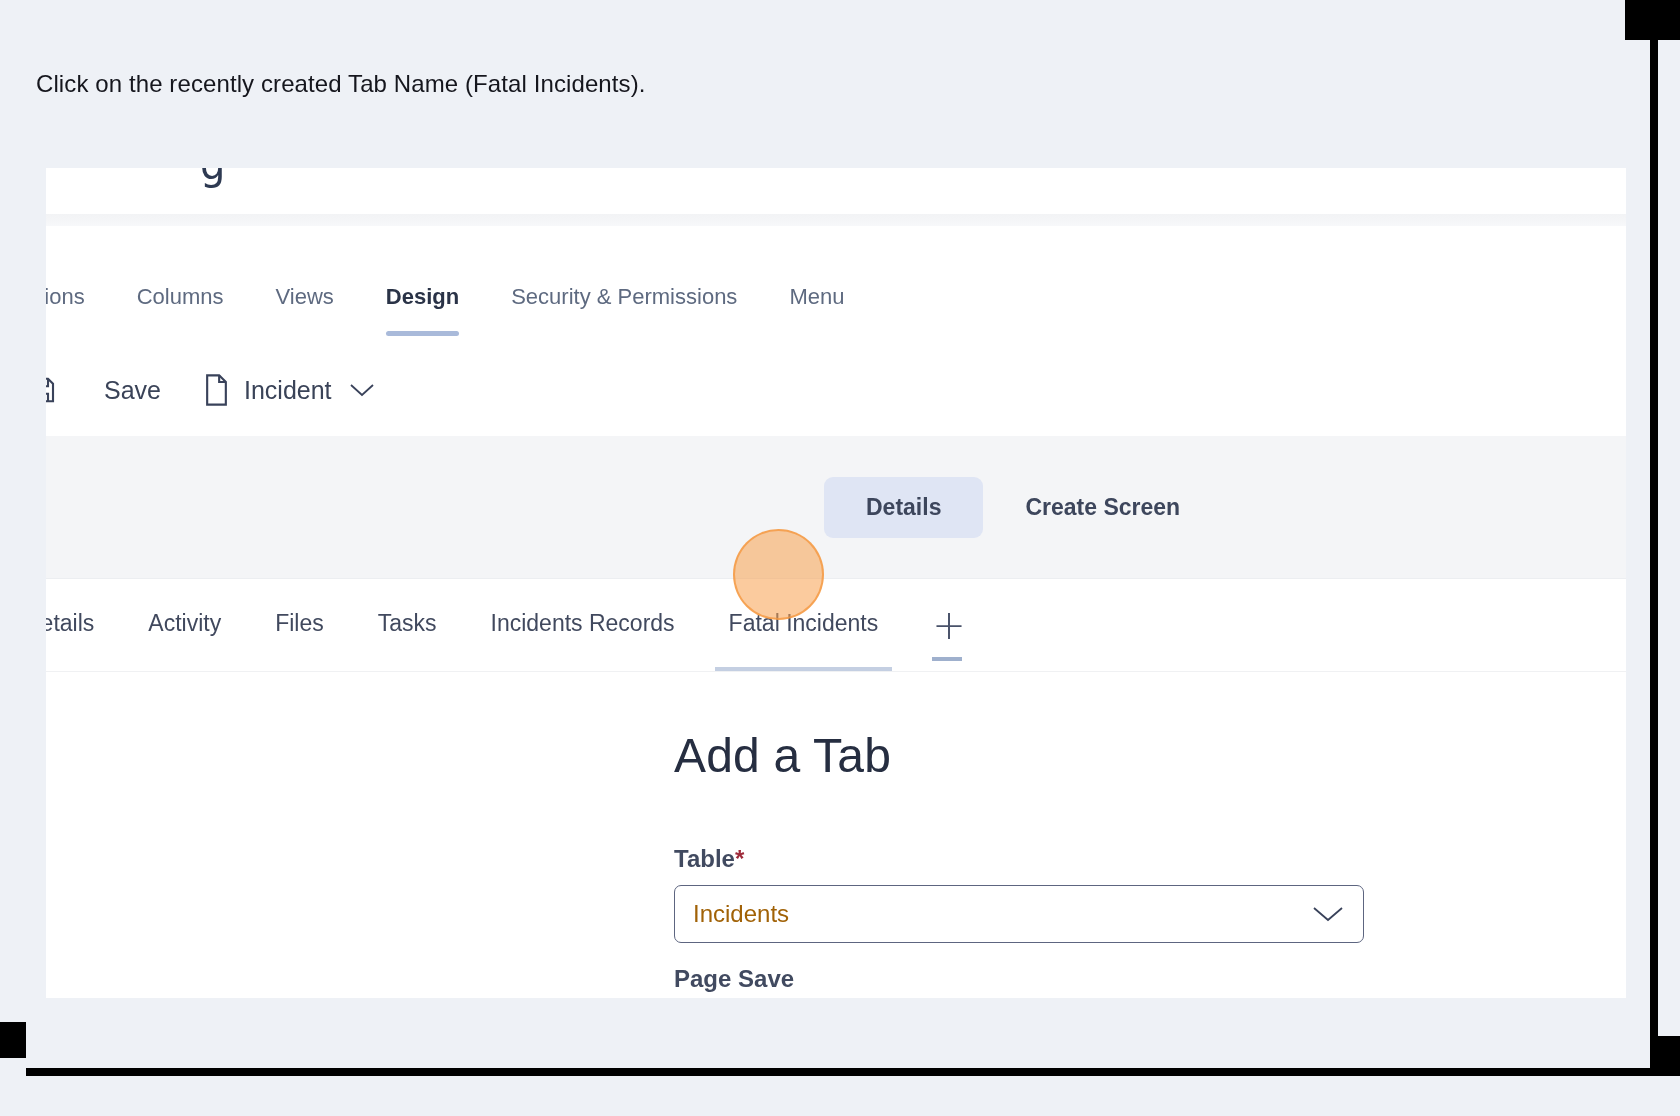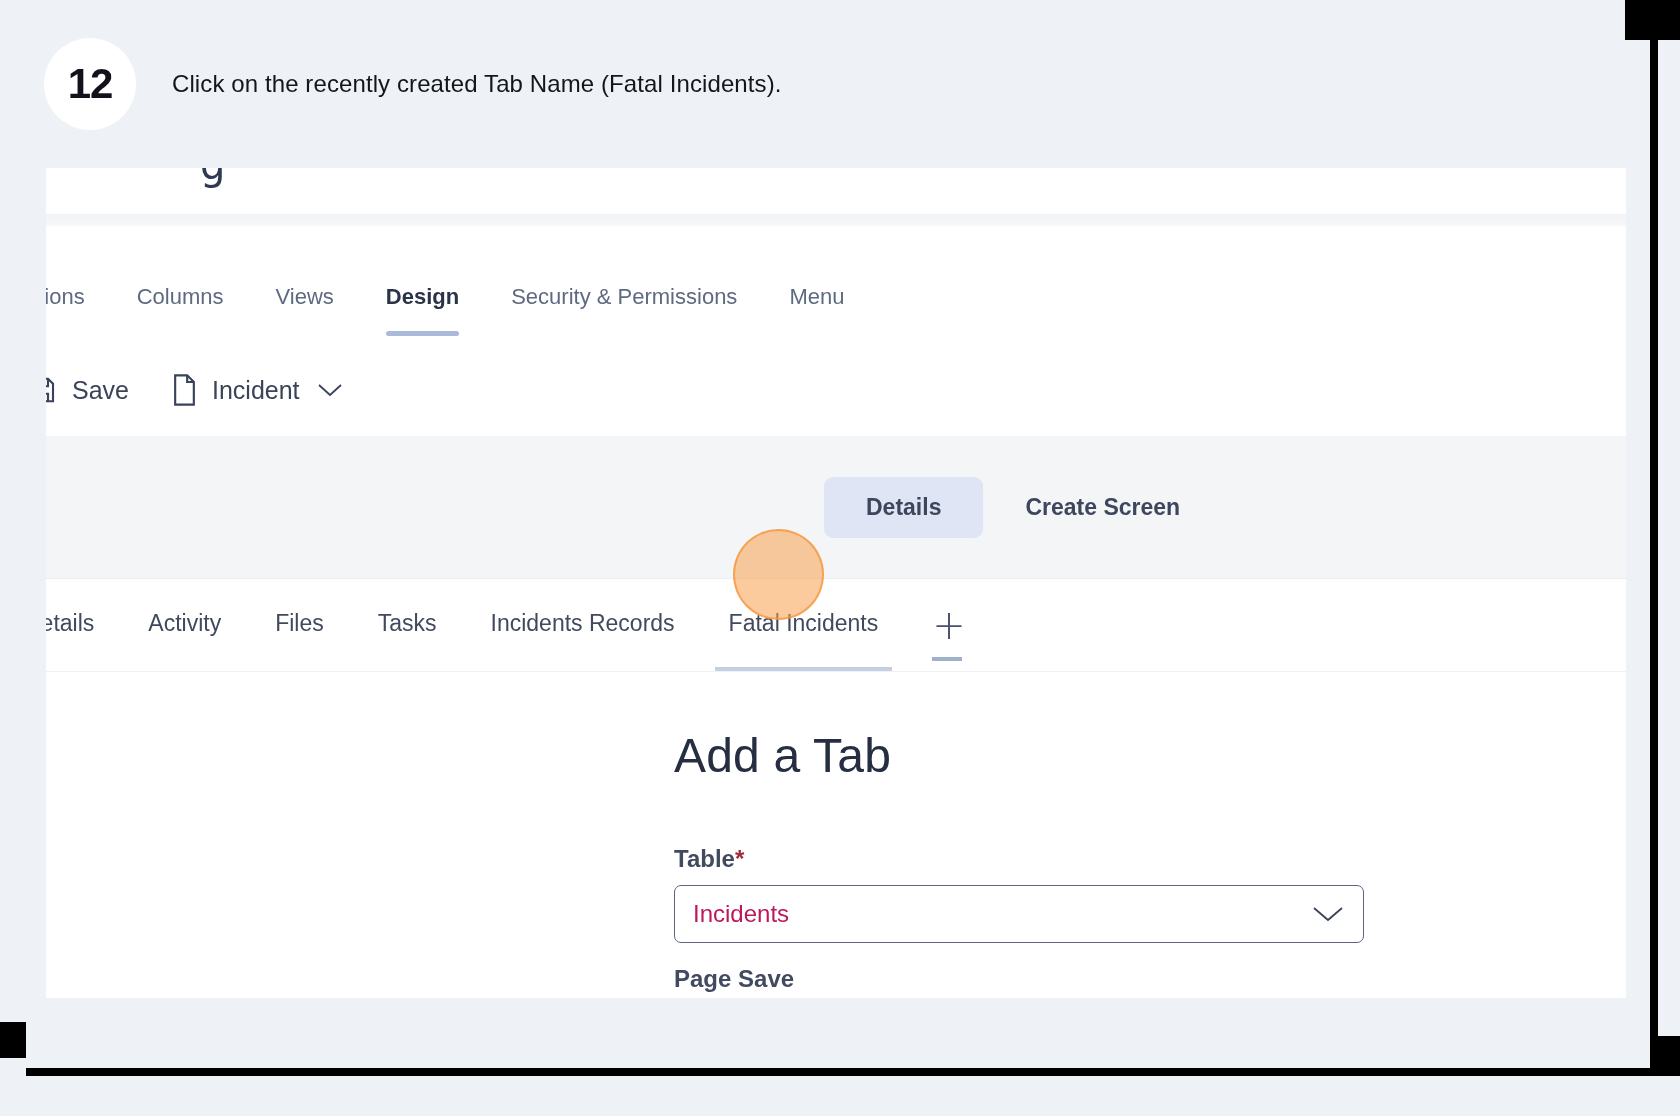--- a/index.html
+++ b/index.html
@@ -165,21 +165,21 @@
     font-size: 25px;
     color: #3a4358;
     margin-right: 42px;
     cursor: pointer;
   }
   .toolbar-btn .ic {
     margin-right: 14px;
     display: flex;
     align-items: center;
   }
-  .save-icon-wrap { margin-left: -18px; }
+  .save-icon-wrap { margin-left: -18px; gap: 32px; }
   .chev {
     margin-left: 16px;
     display: flex;
     align-items: center;
   }
 
   
   .segband {
     background: #f4f5f7;
     height: 142px;
@@ -282,21 +282,21 @@
     border-radius: 7px;
     display: flex;
     align-items: center;
     padding: 0 18px;
     margin-bottom: 22px;
     background: #ffffff;
     box-sizing: border-box;
   }
   .field-value {
     font-size: 24px;
-    color: #be185d;
+    color: #a16207;
     flex: 1;
   }
   .field-chev {
     display: flex;
     align-items: center;
   }
 
   
   #click-highlight {
     position: absolute;
@@ -317,21 +317,20 @@
 <div id="canvas">
 
   <div class="corner-marker corner-tl"></div>
   <div class="corner-marker corner-tr"></div>
   <div class="corner-marker corner-bl"></div>
   <div class="corner-marker corner-br"></div>
   <div class="frame-right"></div>
   <div class="frame-bottom"></div>
 
   <div id="instruction">
-    <div class="step-badge">12</div>
     <div class="step-text">Click on the recently created Tab Name (Fatal Incidents).</div>
   </div>
 
   <div id="viewport">
 
     <div class="cut-strip">
       <div class="cut-glyph">g</div>
     </div>
     <div class="strip-divider"></div>
 

